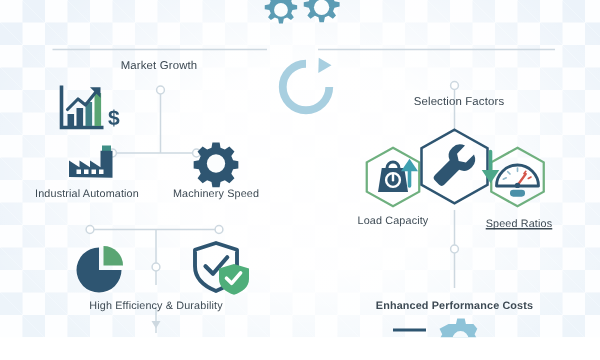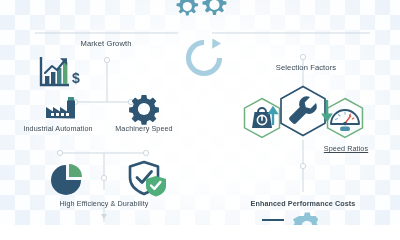--- a/index.html
+++ b/index.html
@@ -181,20 +181,21 @@
     </g>
   </svg>
 
   <svg class="abs" style="left:268px;top:102px;" width="12" height="26" viewBox="0 0 12 26">
     <path d="M5 22 v-12 M5 6 l-3.4 5 h6.8 z" fill="#3f9fb0" stroke="#3f9fb0" stroke-width="2.4" stroke-linecap="round"></path>
   </svg>
   <svg class="abs" style="left:321px;top:98px;" width="12" height="28" viewBox="0 0 12 28">
     <path d="M6 3 v12 M6 22 l-3.6 -5.4 h7.2 z" fill="#4ca78a" stroke="#4ca78a" stroke-width="2.4" stroke-linecap="round"></path>
   </svg>
 
+  <div class="lbl wrap" style="left:232px;top:142px;width:60px;">Load Capacity</div>
   <div class="lbl" style="left:310px;top:144px;width:72px;text-decoration:underline;">Speed Ratios</div>
 
   <div class="lbl" style="left:232px;top:199px;width:142px;font-weight:bold;">Enhanced Performance Costs</div>
 
   <svg class="abs" style="left:284px;top:211px;" width="46" height="24" viewBox="0 0 46 24">
     <g fill="#8ec3d8">
       <path d="M15 5 h5 l0.8 -3.6 h5 l0.8 3.6 h5 l2.6 3.2 -1.8 3.6 1.8 3.6 -2.6 3.2 h-20 l-2.6-3.2 1.8-3.6 -1.8-3.6z"></path>
       <circle cx="23" cy="15" r="5.3" fill="#f5fafd"></circle>
     </g>
   </svg>

